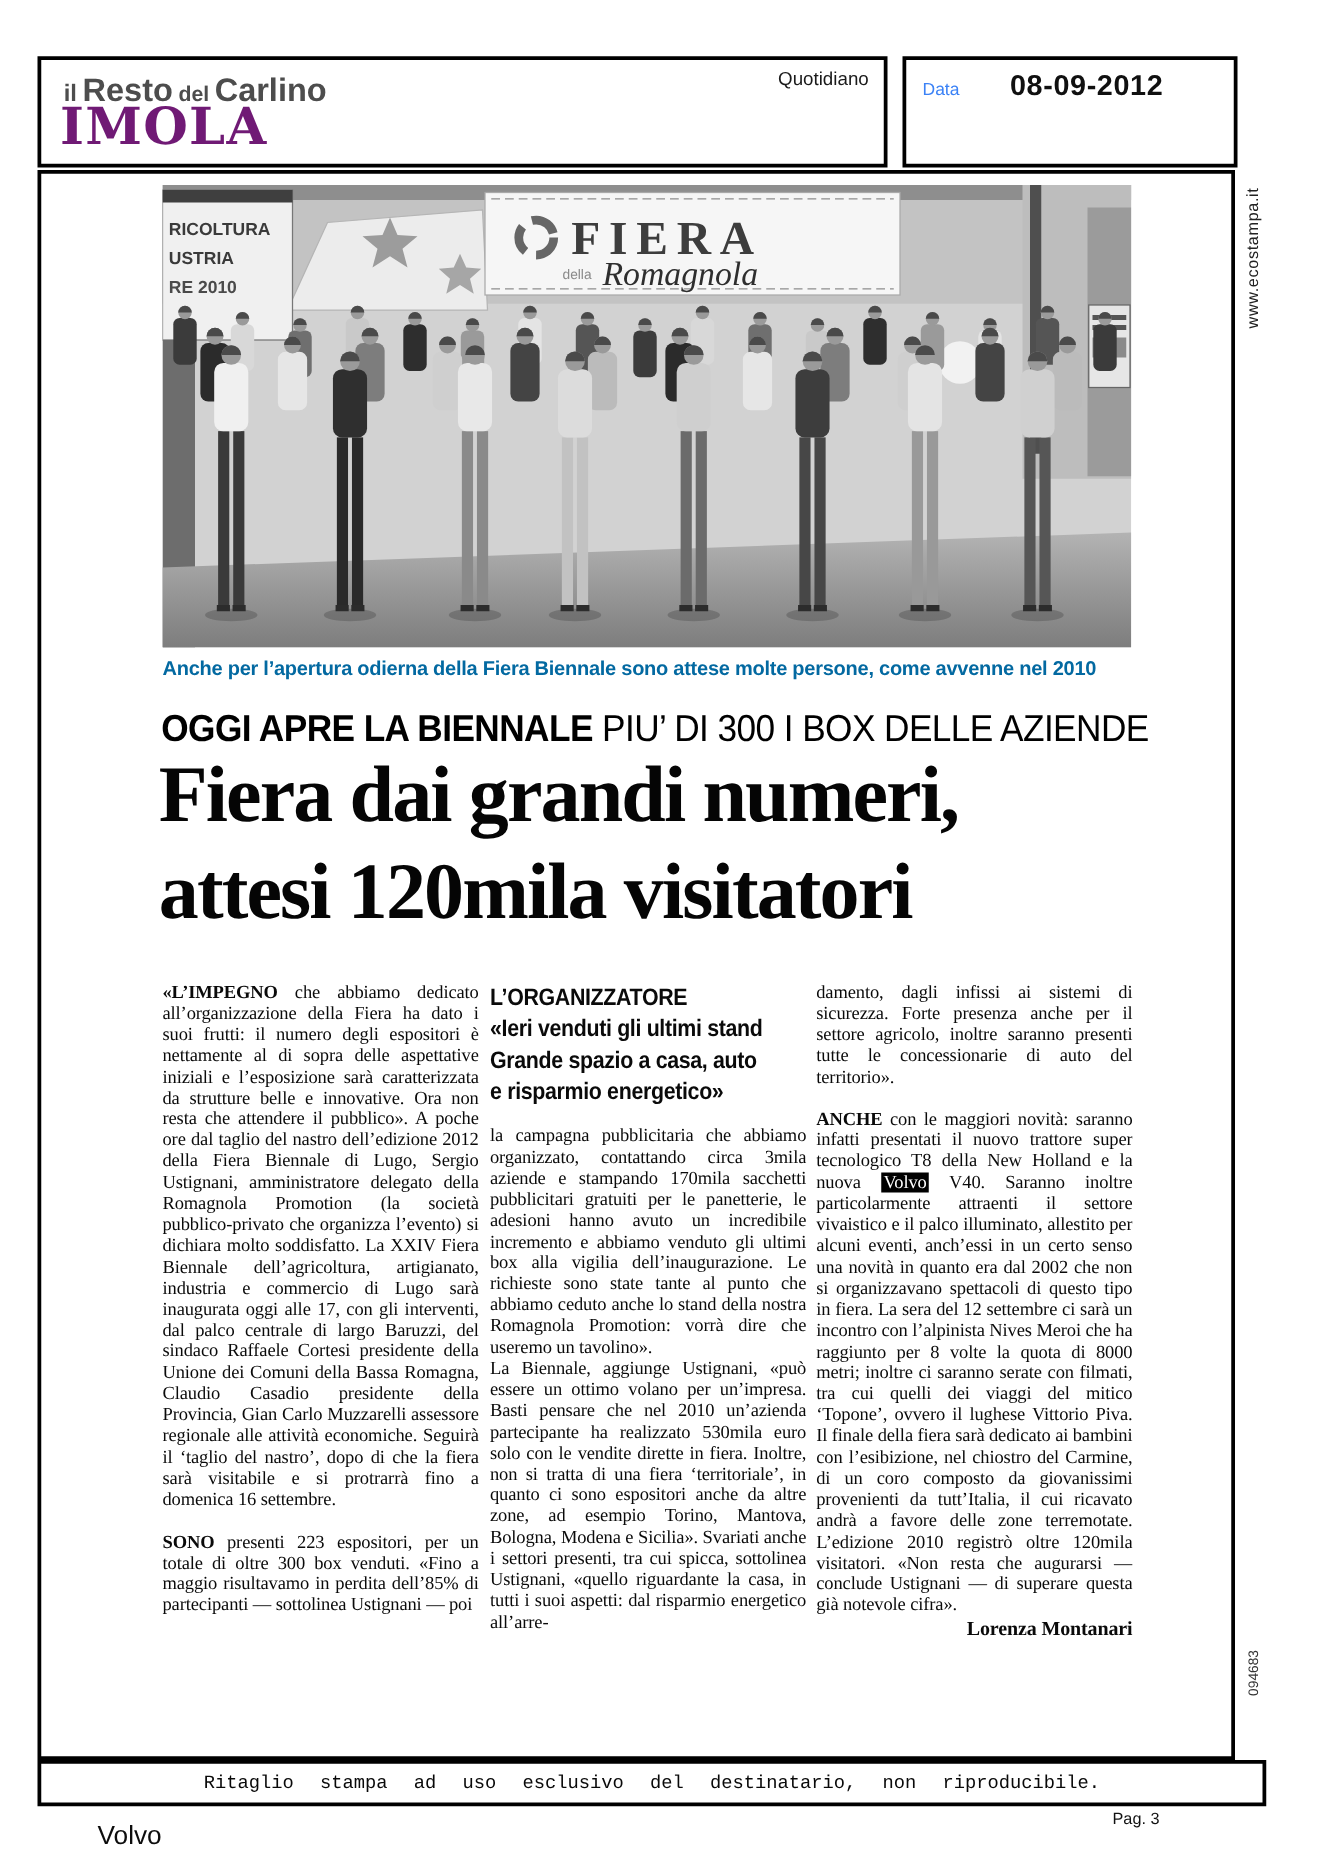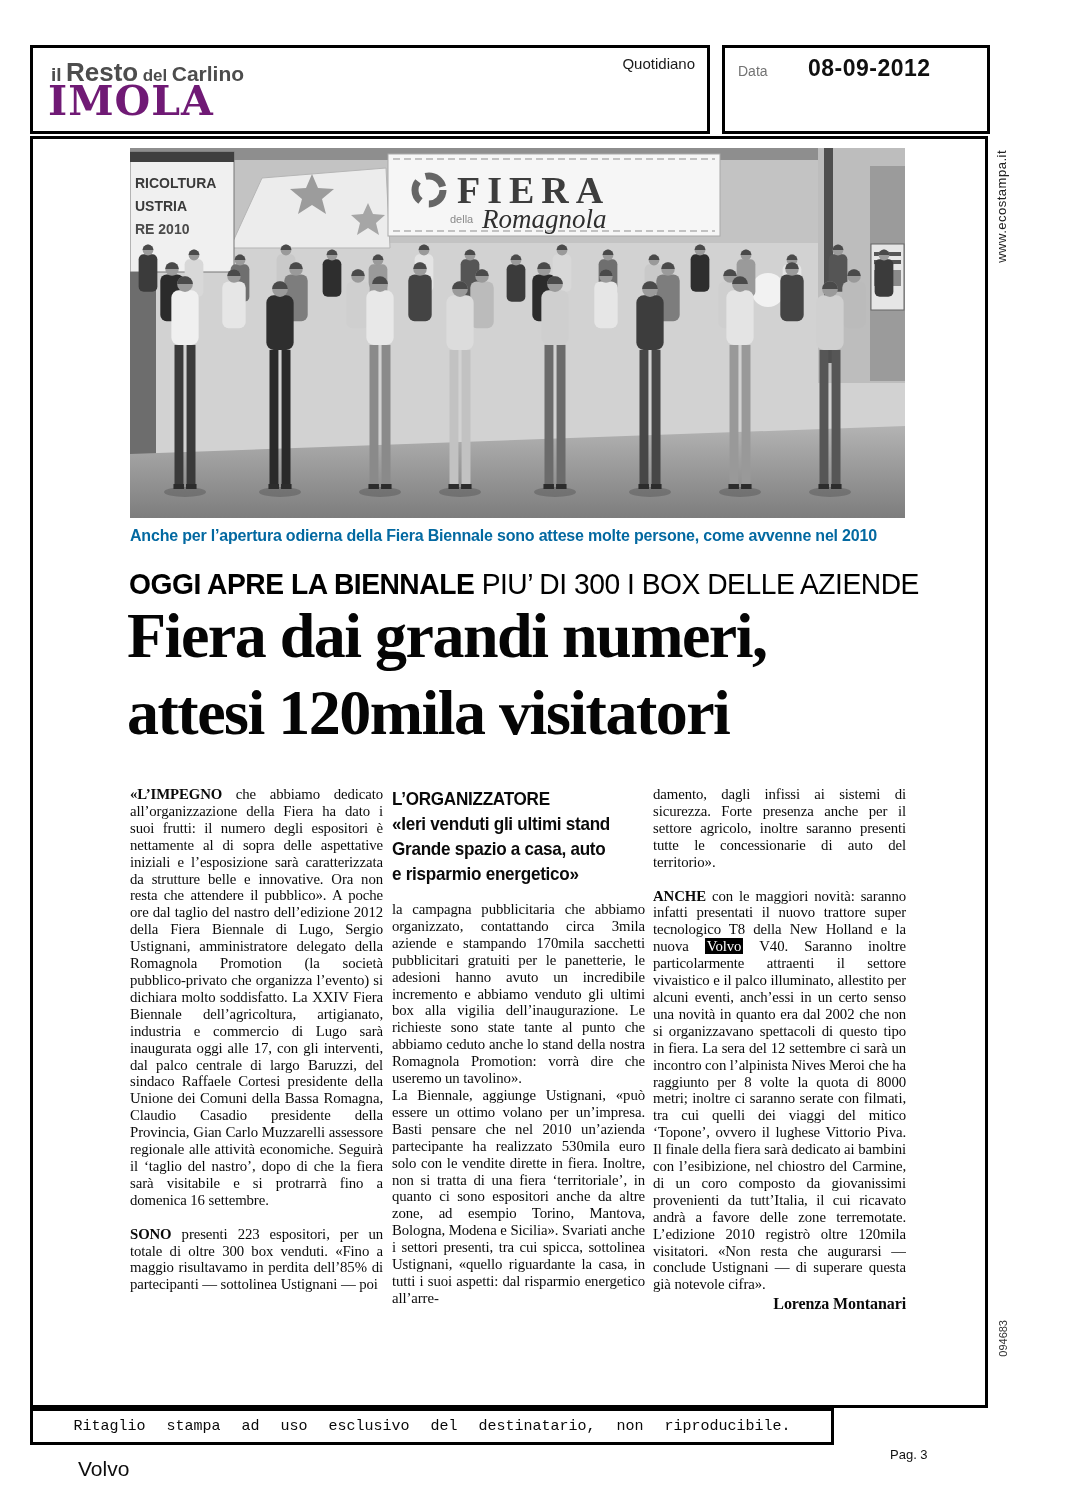--- a/index.html
+++ b/index.html
@@ -8,27 +8,27 @@
     font-family:"Liberation Sans",sans-serif;color:#000;overflow:hidden;
   }
   .abs{position:absolute;}
 
   
   #hdr-left{left:30px;top:45px;width:680px;height:89px;border:3px solid #000;box-sizing:border-box;background:#fff;}
   #logo-line{position:absolute;left:18px;top:9px;color:#4d4d4d;font-weight:bold;white-space:nowrap;}
   #logo-line .w1{font-size:19px;}
   #logo-line .w2{font-size:26px;}
   #logo-line .w3{font-size:17px;}
-  #logo-line .w4{font-size:21px;}
+  #logo-line .w4{font-size:26px;}
   #logo-edition{position:absolute;left:15px;top:33px;font-family:"DejaVu Serif",serif;font-weight:bold;font-size:41px;line-height:1;color:#701a75;letter-spacing:1px;}
   #quotidiano{position:absolute;right:12px;top:7px;font-size:15px;color:#1a1a1a;}
 
   #hdr-right{left:722px;top:45px;width:268px;height:89px;border:3px solid #000;box-sizing:border-box;background:#fff;padding:7px 0 0 13px;}
   .meta-row{display:flex;align-items:baseline;height:26px;}
-  .meta-label{width:70px;font-size:14px;color:#737373;}
+  .meta-label{width:70px;font-size:14px;color:#3b82f6;}
   .meta-value{font-size:23px;font-weight:bold;color:#101010;letter-spacing:0.5px;}
 
   
   #main-box{left:30px;top:136px;width:958px;height:1272px;border:3px solid #000;box-sizing:border-box;background:#fff;}
 
   
   #photo{left:130px;top:148px;width:775px;height:370px;display:block;}
 
   #caption{left:130px;top:527px;width:778px;font-size:16px;font-weight:bold;letter-spacing:-0.2px;color:#0369a1;}
 
@@ -52,21 +52,21 @@
            letter-spacing:-0.3px;text-align:left;margin:0 0 15px 0;
            transform:scaleX(0.9);transform-origin:0 0;width:111%;}
   .byline{text-align:right;font-weight:bold;font-size:16px;margin-top:3px;}
 
   
   .vert{position:absolute;writing-mode:vertical-rl;transform:rotate(180deg);white-space:nowrap;}
   #ecostampa{left:994px;top:150px;font-size:13px;color:#222;letter-spacing:0.5px;}
   #clipcode{left:997px;top:1320px;font-size:11px;color:#333;}
 
   
-  #footer-bar{left:30px;top:1408px;width:804px;height:37px;border:3px solid #000;box-sizing:border-box;
+  #footer-bar{left:30px;top:1408px;width:983px;height:37px;border:3px solid #000;box-sizing:border-box;
               display:flex;align-items:center;justify-content:center;background:#fff;
               font-family:"Liberation Mono","DejaVu Sans Mono",monospace;font-size:15px;word-spacing:12px;color:#090909;}
   #keyword{left:78px;top:1457px;font-size:21px;color:#0d0d0d;}
   #pageref{left:890px;top:1447px;font-size:13px;font-weight:normal;color:#111;}
 </style>
 </head>
 <body>
 
 <div class="abs" id="hdr-left">
   <div id="logo-line">

